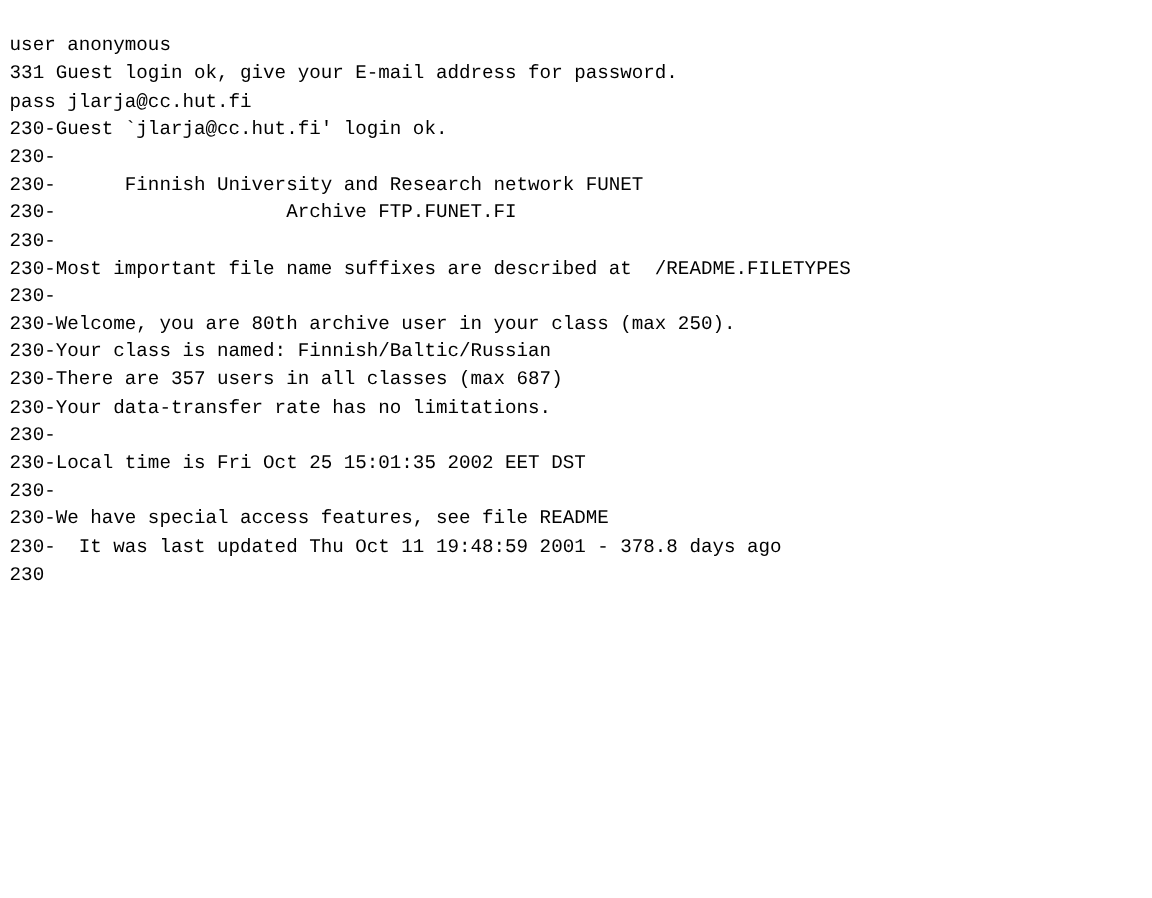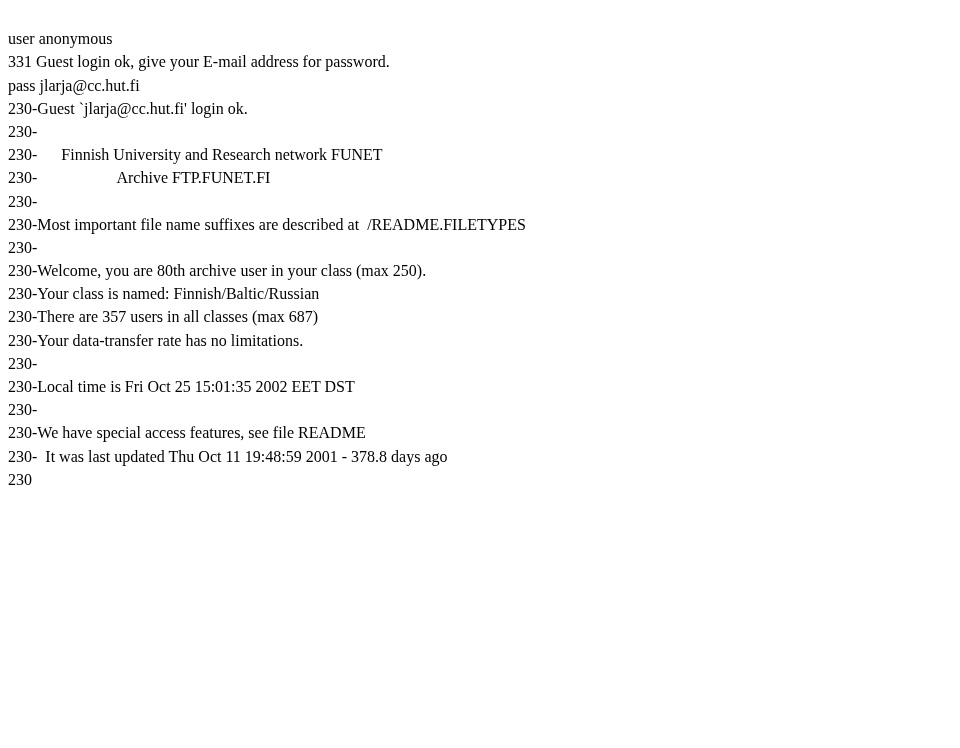--- a/index.html
+++ b/index.html
@@ -1,18 +1,19 @@
 <!DOCTYPE html>
 <html><head>
   <meta charset="utf-8">
   <style>
     * {
       margin: 0;
       padding: 0;
       box-sizing: border-box;
+      font-family: Liberation Mono, monospace;
     }
     body {
       background-color: #ffffff;
       font-family: "Times New Roman", Times, serif;
       font-size: 16px;
       color: #000000;
       padding: 4px 8px;
       width: 960px;
       min-height: 748px;
     }

